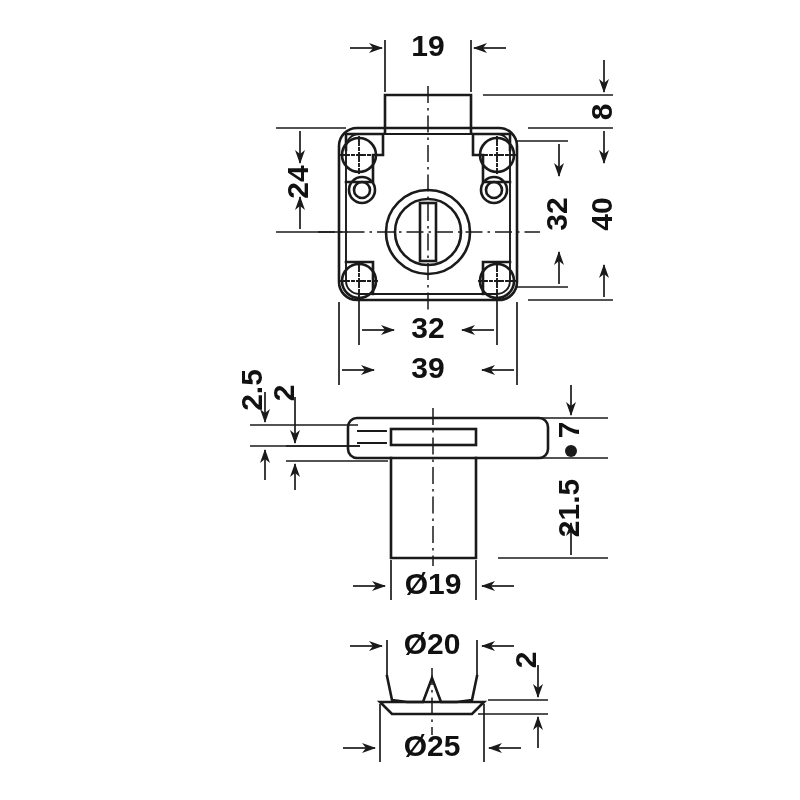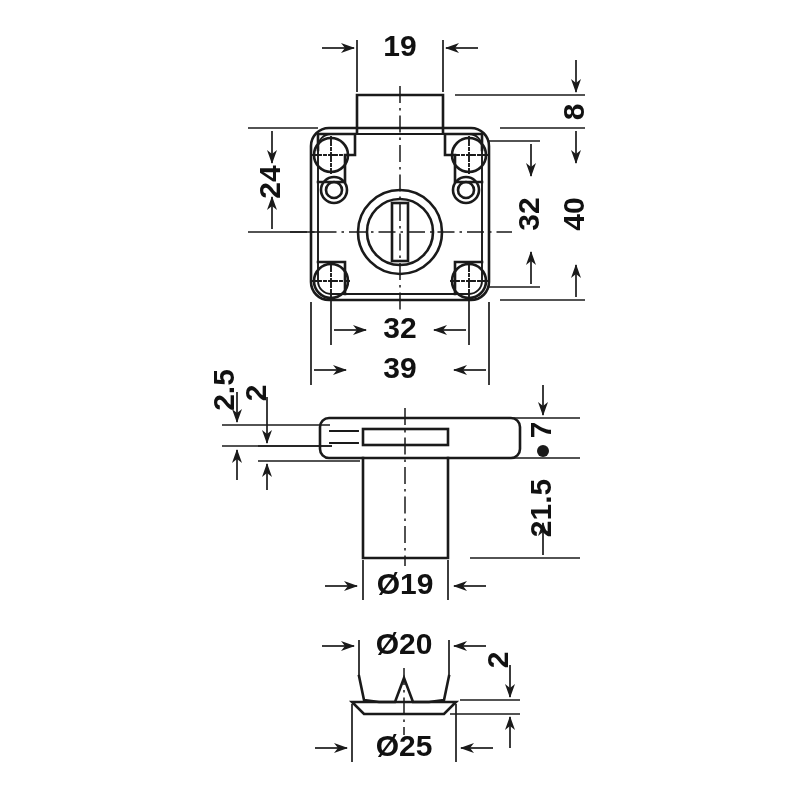--- a/index.html
+++ b/index.html
@@ -12,20 +12,21 @@
     width: 800px;
     height: 800px;
     font-family: "Liberation Sans", sans-serif;
     overflow: hidden;
   }
   #drawing-root {
     position: relative;
     width: 736px;
     height: 800px;
     background: #ffffff;
+    padding-left: 28px;
   }
   svg#cad {
     display: block;
     width: 800px;
     height: 800px;
   }
   .obj {
     fill: none;
     stroke: #1a1a1a;
     stroke-width: 2.6;

